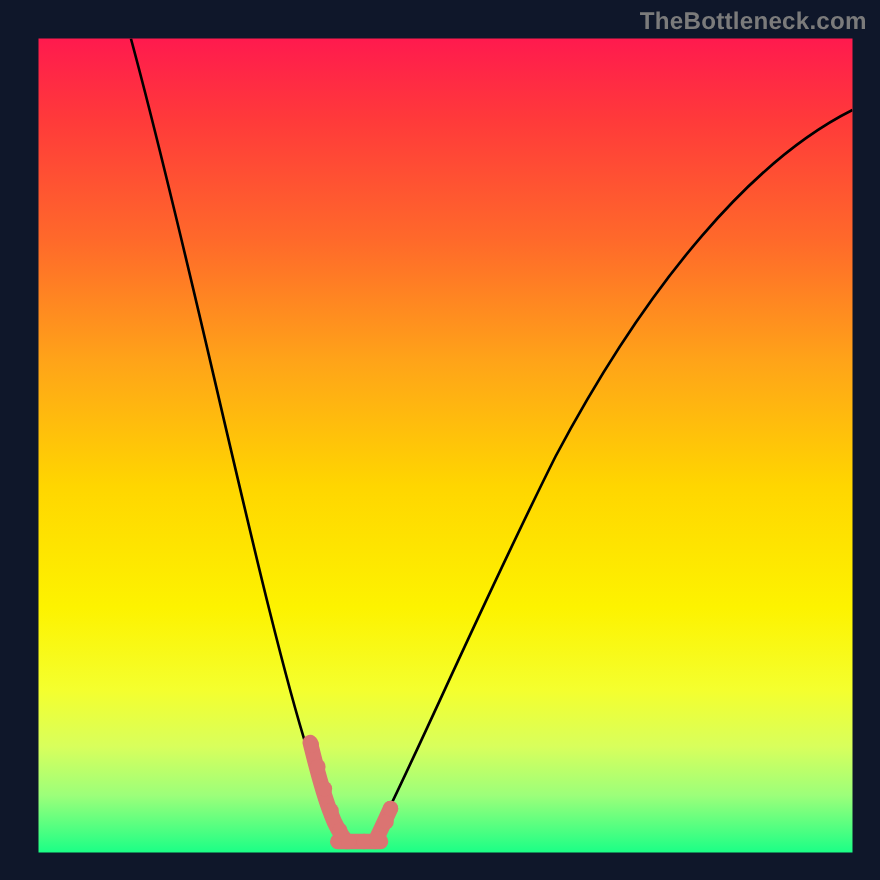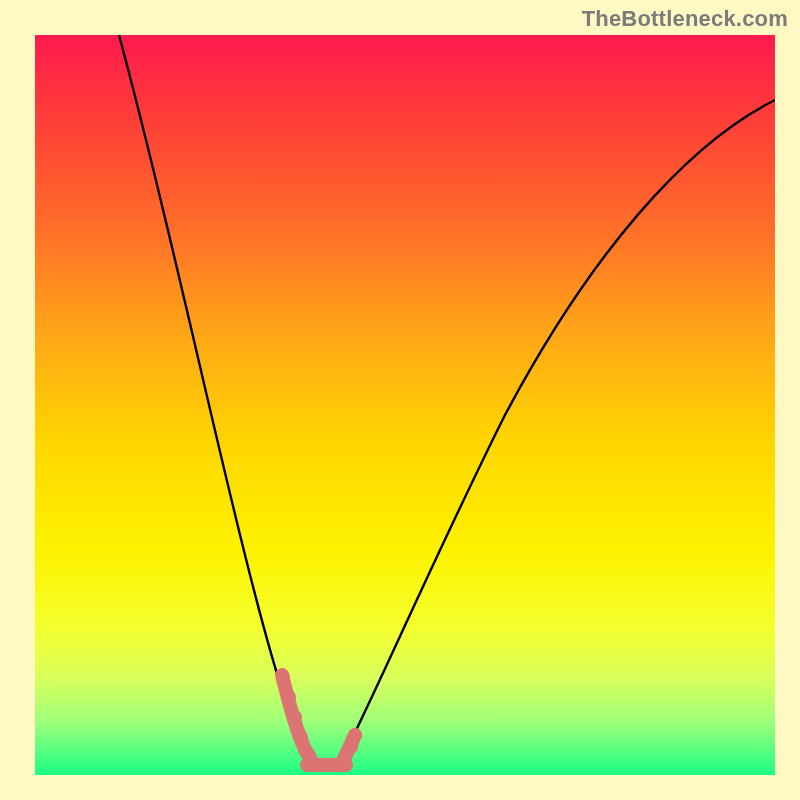--- a/index.html
+++ b/index.html
@@ -9,21 +9,21 @@
     height: 800px;
     background: #000000;
     overflow: hidden;
   }
   .frame {
     position: absolute;
     left: 0;
     top: 0;
     width: 800px;
     height: 800px;
-    background: #fef9c3;
+    background: #0f172a;
   }
   .plot-area {
     position: absolute;
     left: 35px;
     top: 35px;
     width: 740px;
     height: 740px;
     background: linear-gradient(to bottom,
       #ff1a4e 0%,
       #ff3a3a 10%,

